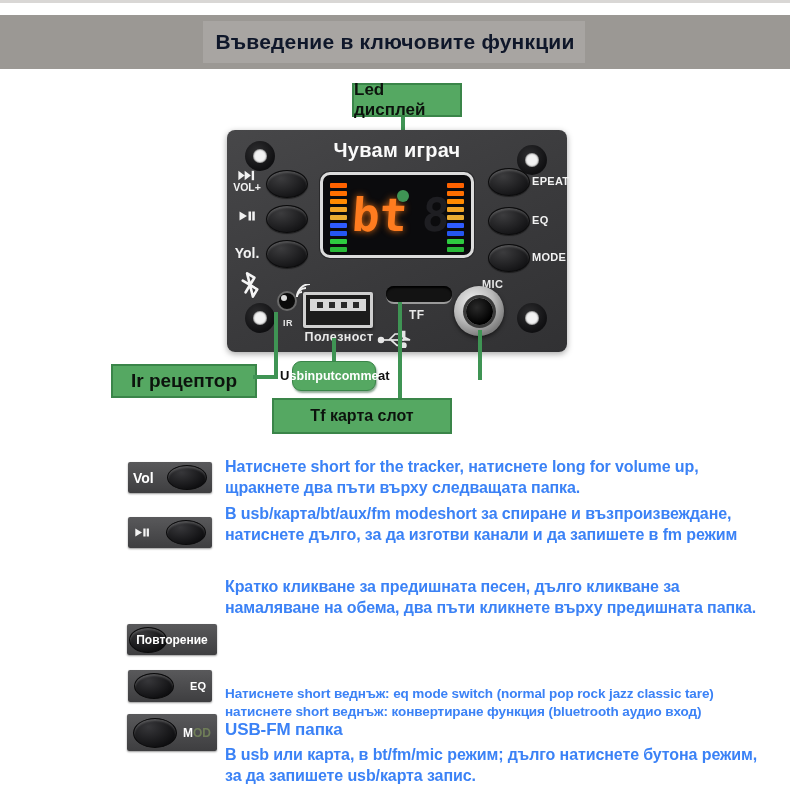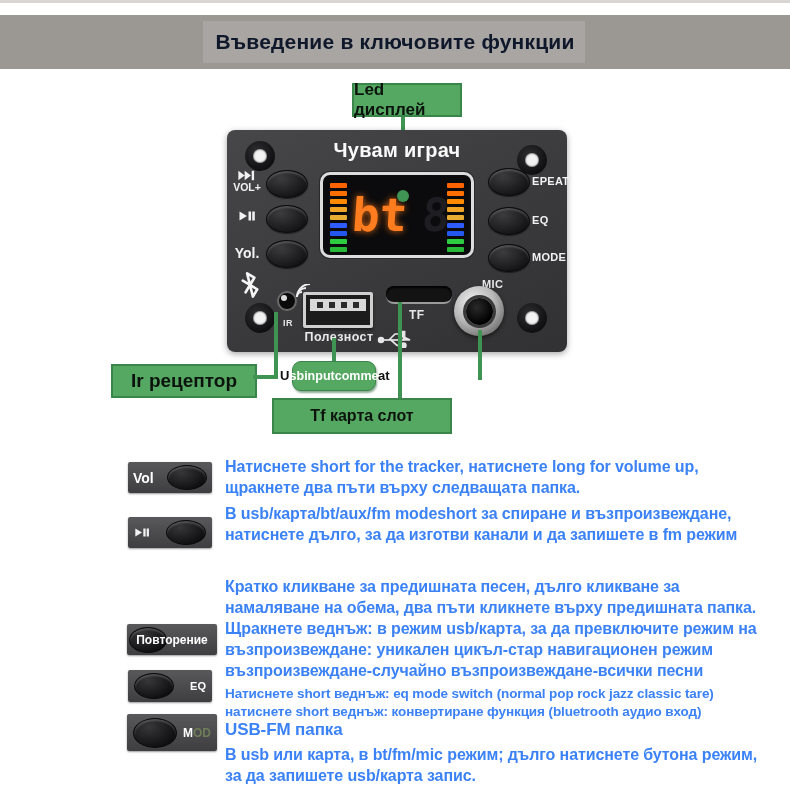--- a/index.html
+++ b/index.html
@@ -238,21 +238,20 @@
     <div class="kellipse" style="width:38px;height:23px;"></div>
   </div>
   <div class="abs ktext" style="left:225px;top:503px;width:545px;">В usb/карта/bt/aux/fm modeshort за спиране и възпроизвеждане, натиснете дълго, за да изготви канали и да запишете в fm режим</div>
 
   <div class="abs ktext" style="left:225px;top:576px;width:548px;">Кратко кликване за предишната песен, дълго кликване за намаляване на обема, два пъти кликнете върху предишната папка.</div>
 
   <div class="abs kbox" style="left:127px;top:624px;width:90px;height:31px;justify-content:center;position:absolute;">
     <div class="kellipse abs" style="left:2px;top:3px;width:36px;height:24px;"></div>
     <span style="font-size:12px;position:relative;z-index:2;">Повторение</span>
   </div>
-  <div class="abs ktext" style="left:225px;top:618px;width:548px;">Щракнете веднъж: в режим usb/карта, за да превключите режим на възпроизвеждане: уникален цикъл-стар навигационен режим възпроизвеждане-случайно възпроизвеждане-всички песни</div>
 
   <div class="abs kbox" style="left:128px;top:670px;width:84px;height:32px;padding:0 6px;justify-content:space-between;">
     <div class="kellipse" style="width:38px;height:24px;"></div>
     <span style="font-size:11px;">EQ</span>
   </div>
   <div class="abs ktext small" style="left:225px;top:685px;width:558px;">Натиснете short веднъж: eq mode switch (normal pop rock jazz classic tare) натиснете short веднъж: конвертиране функция (bluetrooth аудио вход)</div>
   <div class="abs ktext" style="left:225px;top:719px;width:300px;font-size:17px;">USB-FM папка</div>
 
   <div class="abs kbox" style="left:127px;top:714px;width:90px;height:37px;padding:0 6px;justify-content:space-between;">
     <div class="kellipse" style="width:42px;height:28px;"></div>

